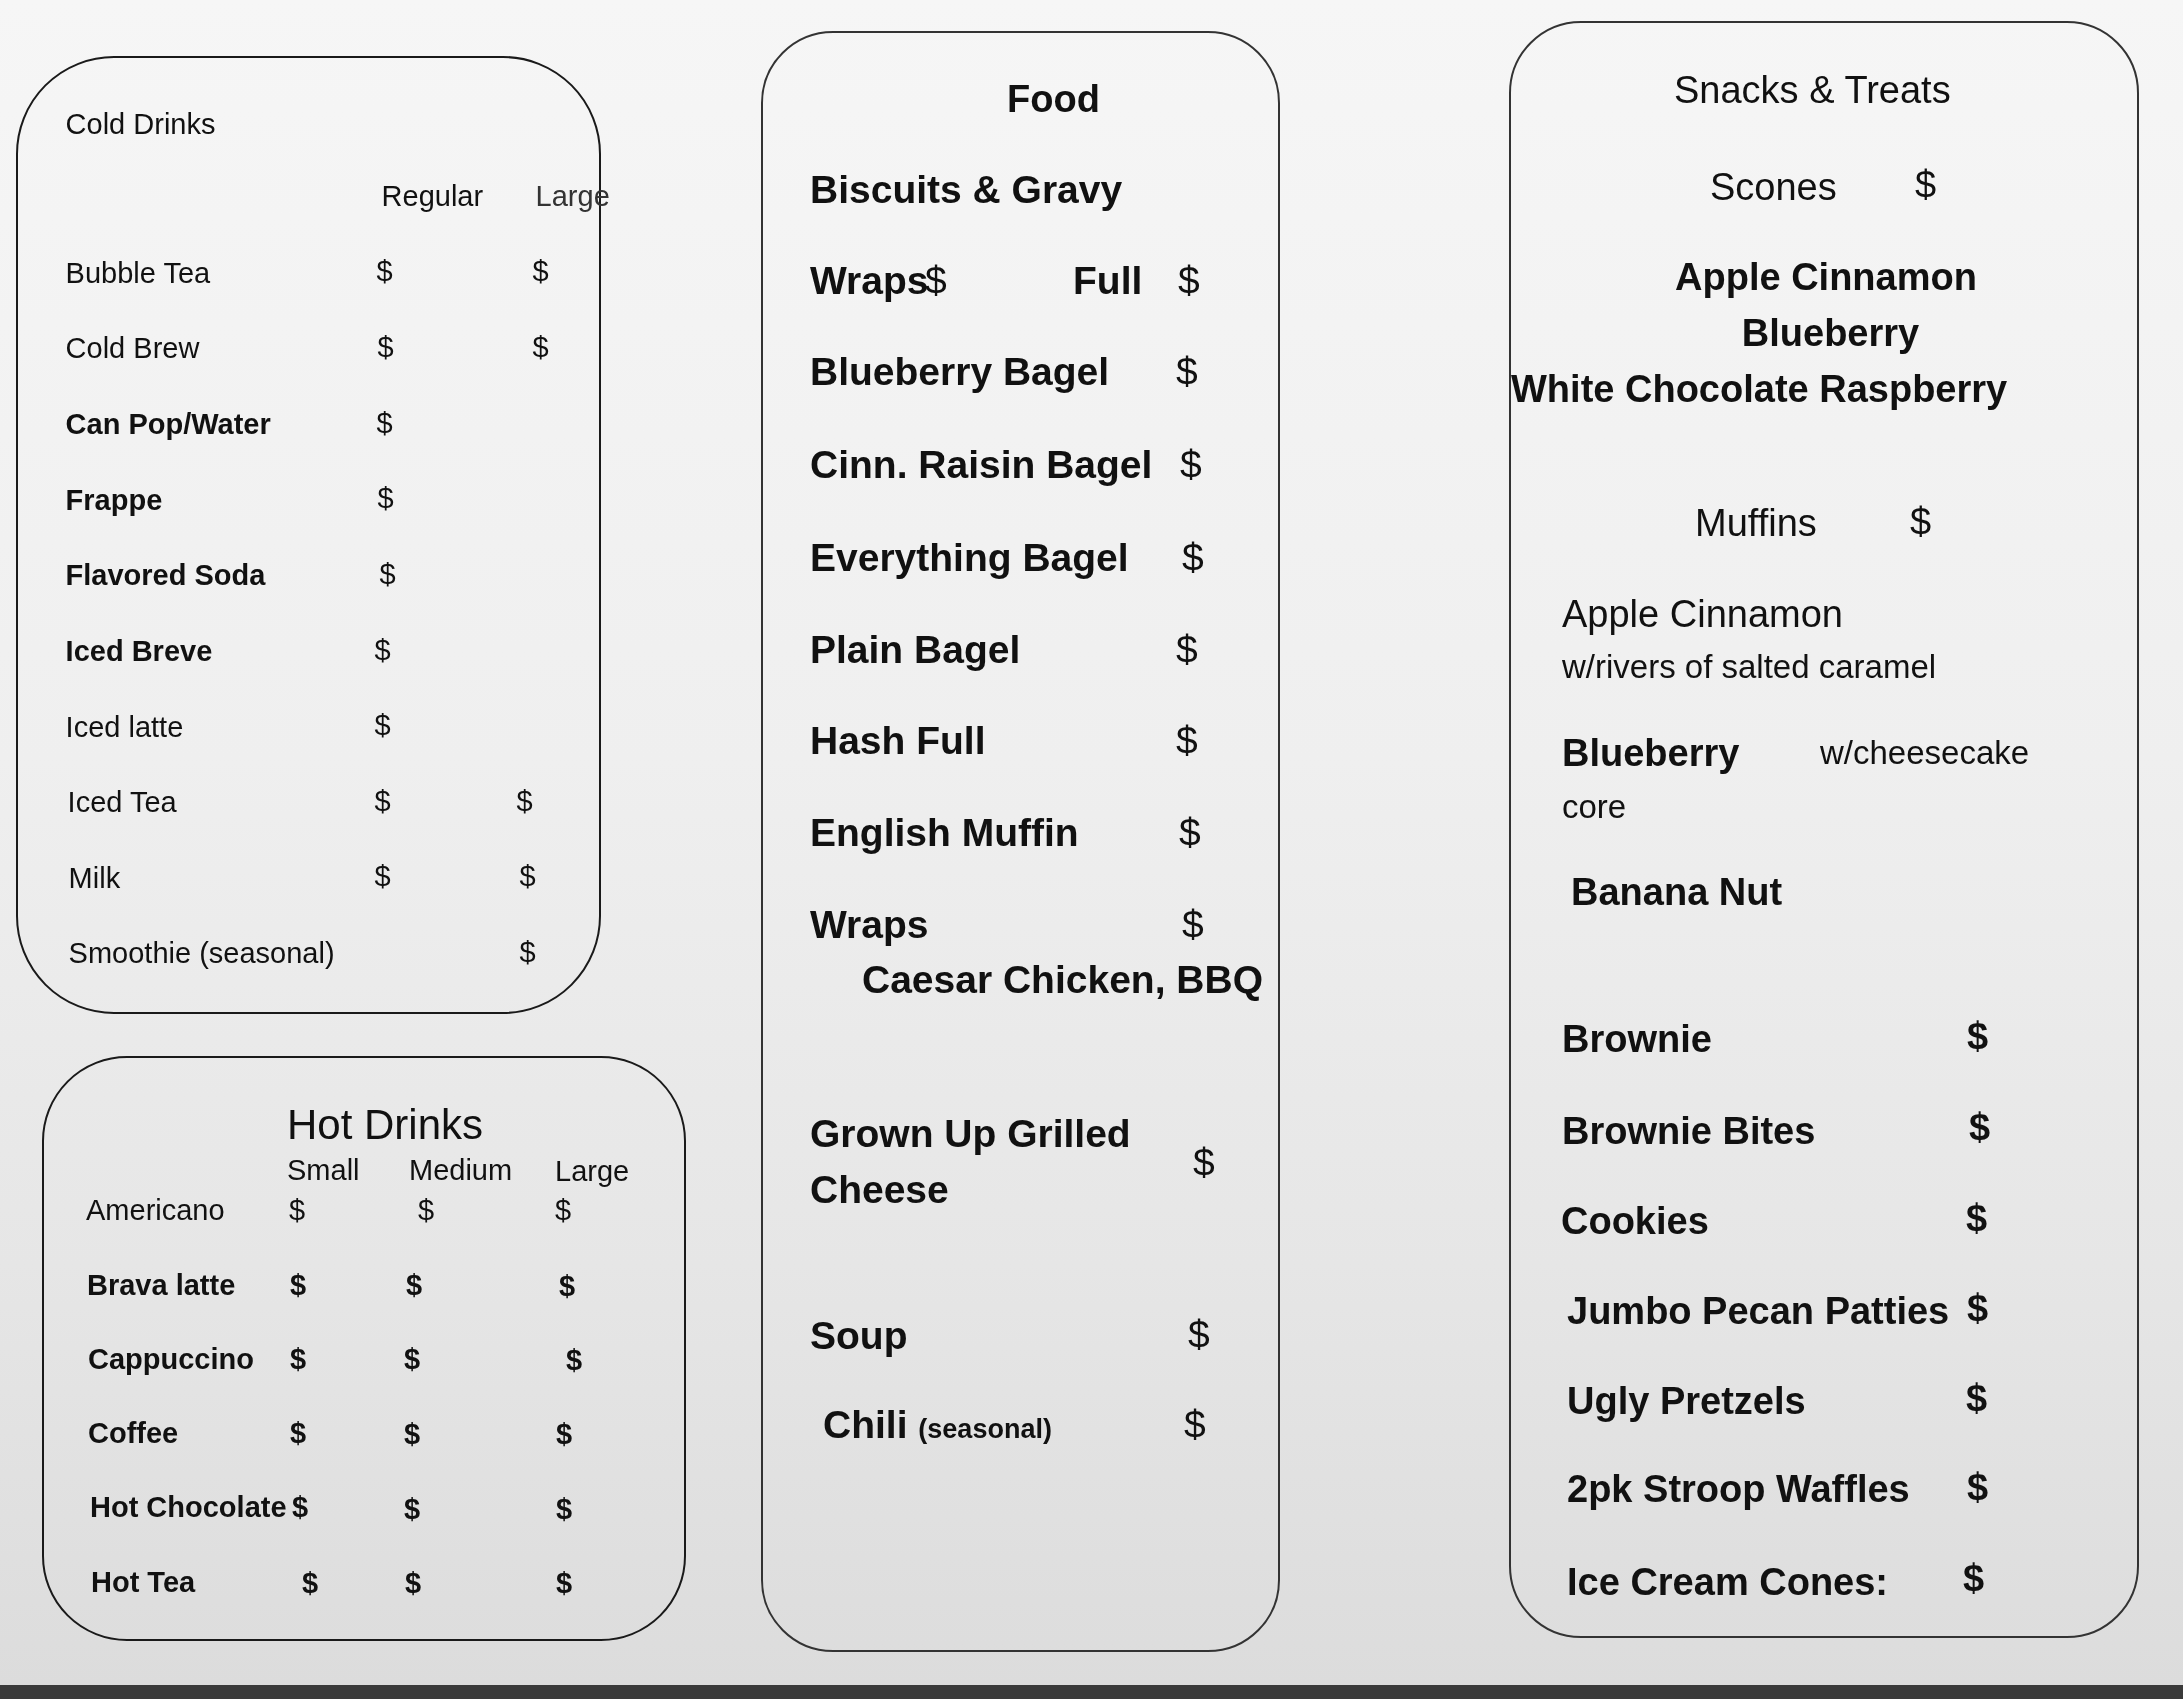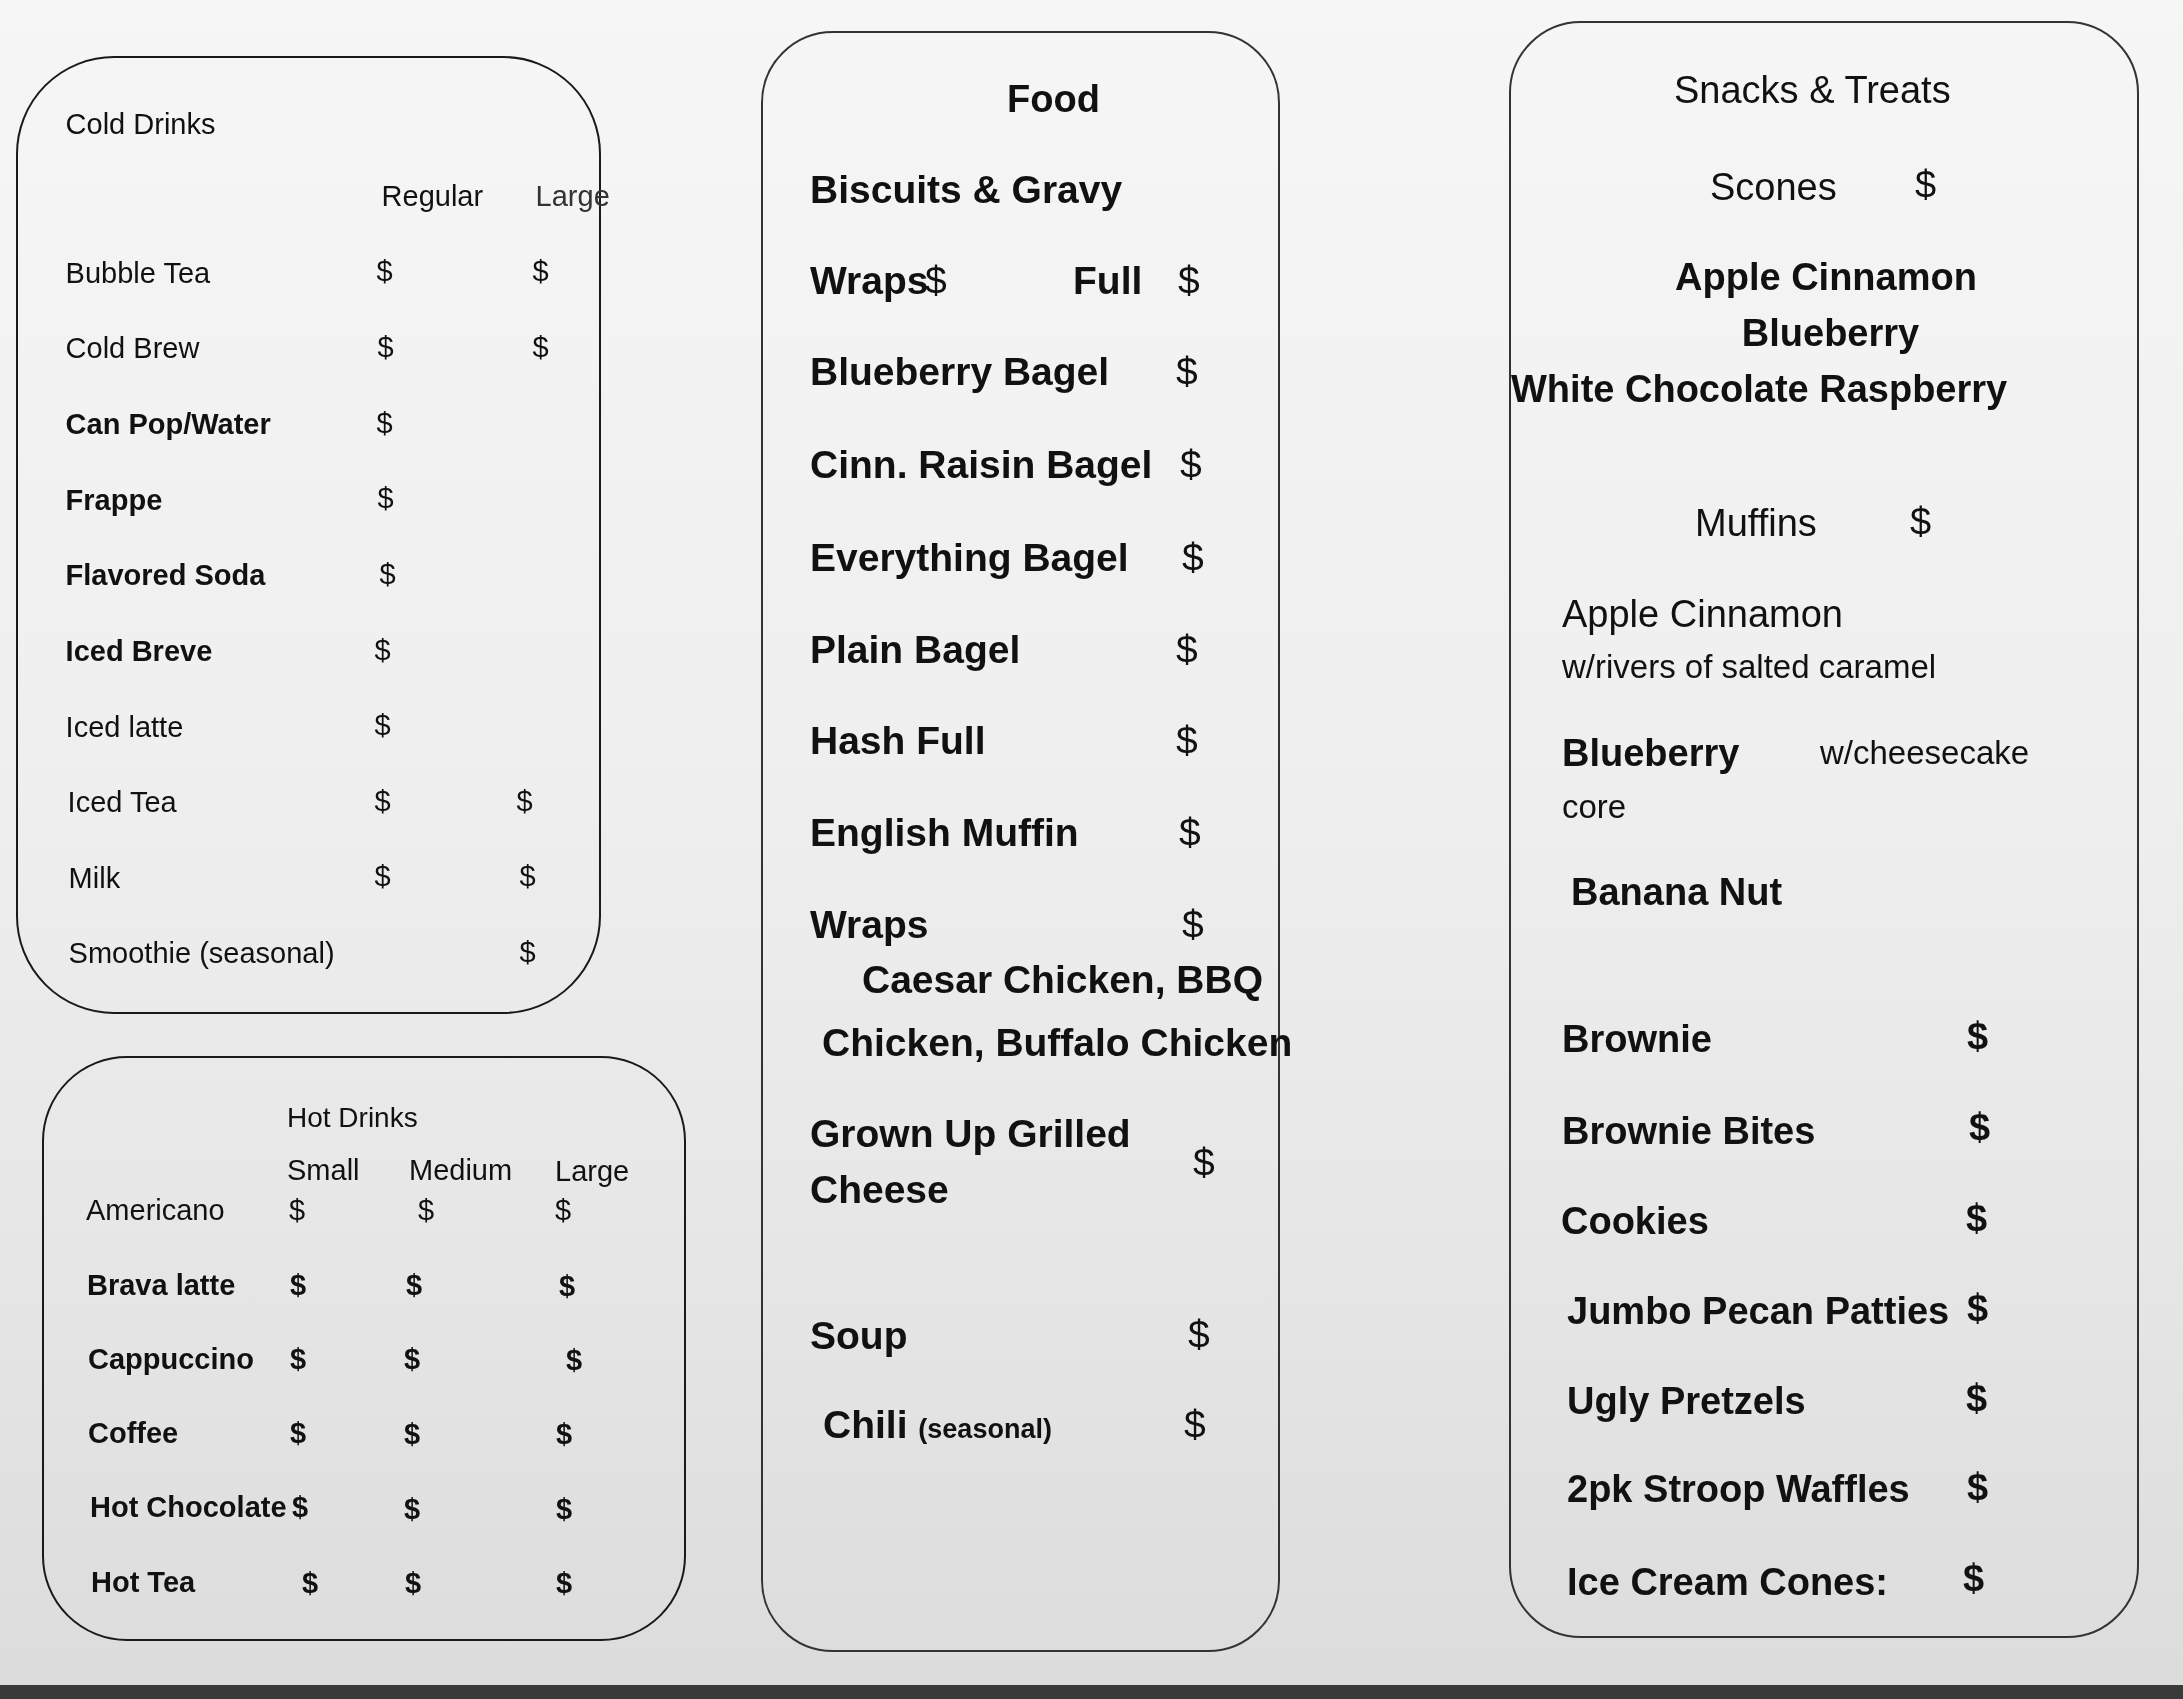--- a/index.html
+++ b/index.html
@@ -78,21 +78,21 @@
 
   <div class="t reg" style="left:51px;top:806px">Milk</div>
   <div class="t reg" style="left:357px;top:804px">$</div>
   <div class="t reg" style="left:502px;top:804px">$</div>
 
   <div class="t reg" style="left:51px;top:881px">Smoothie (seasonal)</div>
   <div class="t reg" style="left:502px;top:880px">$</div>
 </div>
 
 <div id="hot" class="box">
-  <div class="t reg" style="left:243px;top:46px;font-size:28px">Hot Drinks</div>
+  <div class="t reg" style="left:243px;top:46px;font-size:42px">Hot Drinks</div>
   <div class="t reg" style="left:243px;top:98px">Small</div>
   <div class="t bold" style="left:365px;top:98px;font-weight:normal">Medium</div>
   <div class="t reg" style="left:511px;top:99px">Large</div>
 
   <div class="t reg" style="left:42px;top:138px">Americano</div>
   <div class="t reg" style="left:245px;top:138px">$</div>
   <div class="t reg" style="left:374px;top:138px">$</div>
   <div class="t reg" style="left:511px;top:138px">$</div>
 
   <div class="t bold" style="left:43px;top:213px">Brava latte</div>
@@ -143,21 +143,20 @@
 
   <div class="t" style="left:47px;top:688px">Hash Full</div>
   <div class="t" style="left:413px;top:688px;font-weight:normal">$</div>
 
   <div class="t" style="left:47px;top:780px">English Muffin</div>
   <div class="t" style="left:416px;top:780px;font-weight:normal">$</div>
 
   <div class="t" style="left:47px;top:872px">Wraps</div>
   <div class="t" style="left:419px;top:872px;font-weight:normal">$</div>
   <div class="t" style="left:99px;top:927px">Caesar Chicken, BBQ</div>
-  <div class="t" style="left:59px;top:990px">Chicken, Buffalo Chicken</div>
 
   <div class="t" style="left:47px;top:1081px">Grown Up Grilled</div>
   <div class="t" style="left:47px;top:1137px">Cheese</div>
   <div class="t" style="left:430px;top:1110px;font-weight:normal">$</div>
 
   <div class="t" style="left:47px;top:1283px">Soup</div>
   <div class="t" style="left:425px;top:1282px;font-weight:normal">$</div>
 
   <div class="t" style="left:60px;top:1372px">
     <span>Chili</span>

